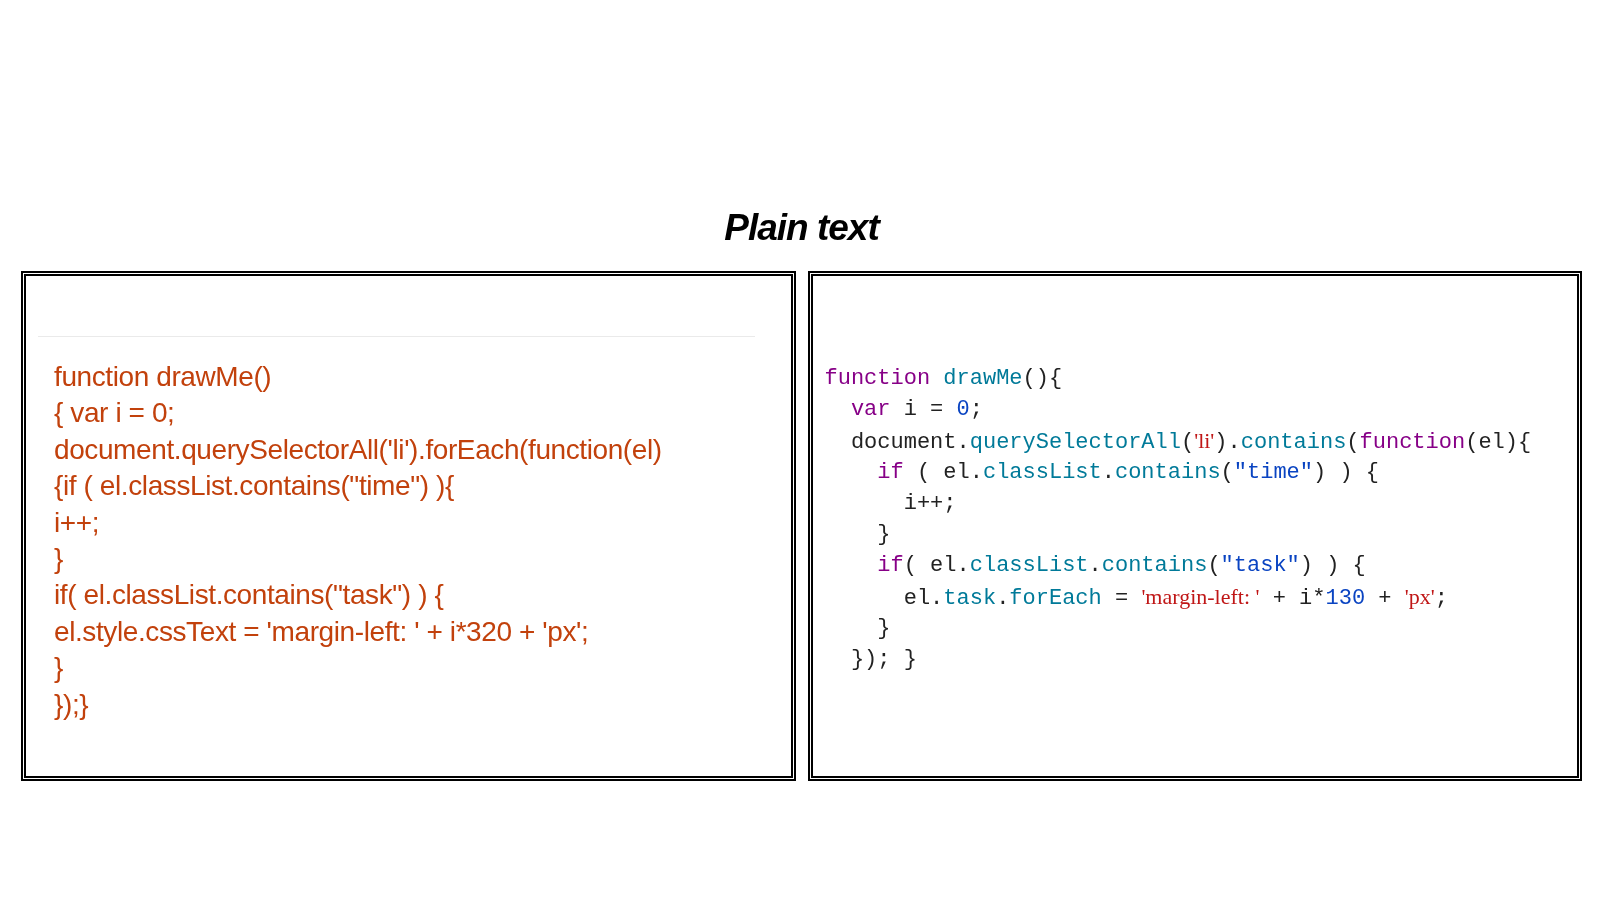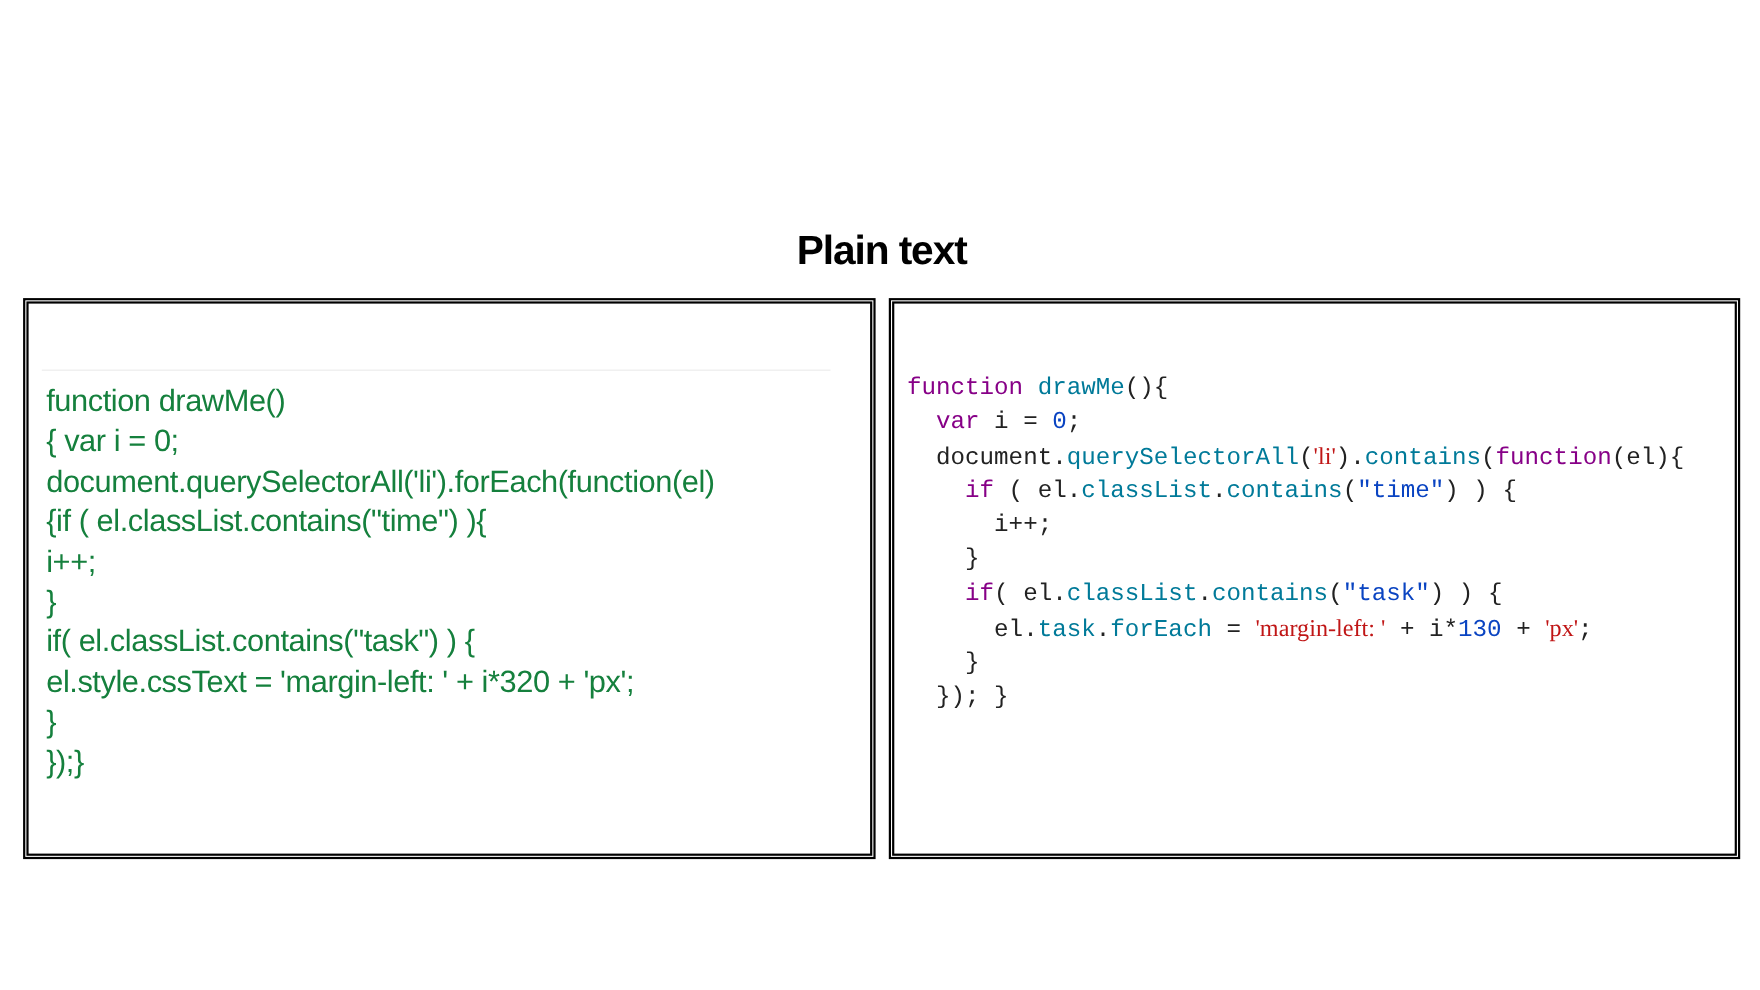--- a/index.html
+++ b/index.html
@@ -22,20 +22,21 @@
     gap: 12px;
   }
   .title {
     flex: 1 1 0;
     text-align: center;
     font-weight: 700;
     font-size: 37px;
     letter-spacing: -1px;
     color: #000;
     padding-bottom: 22px;
+    font-style: italic;
   }
   .panes {
     display: flex;
     gap: 12px;
   }
   .pane {
     flex: 1 1 0;
     border: 5px double #000;
     height: 510px;
     box-sizing: border-box;
@@ -45,31 +46,31 @@
     padding: 12px 12px;
   }
   
   .plain-inner {
     width: calc(100% - 24px);
     border-top: 1px solid #eaeaea;
     margin-top: 48px;
     padding-top: 6px;
   }
   .plain-inner pre {
-    margin: 4px;
+    margin: 16px;
     font-family: "Helvetica Neue", Helvetica, Arial, sans-serif;
     font-size: 28px;
     line-height: 1.30;
-    color: #15803d;
+    color: #c2410c;
     white-space: pre-wrap;
     letter-spacing: -0.4px;
   }
   
   .code-inner {
-    margin-top: 50px;
+    margin-top: 76px;
   }
   .code-inner pre {
     margin: 0;
     font-family: "Menlo", "Consolas", "Courier New", monospace;
     font-size: 22px;
     line-height: 1.40;
     color: #222;
     white-space: pre;
     overflow: hidden; 
   }

